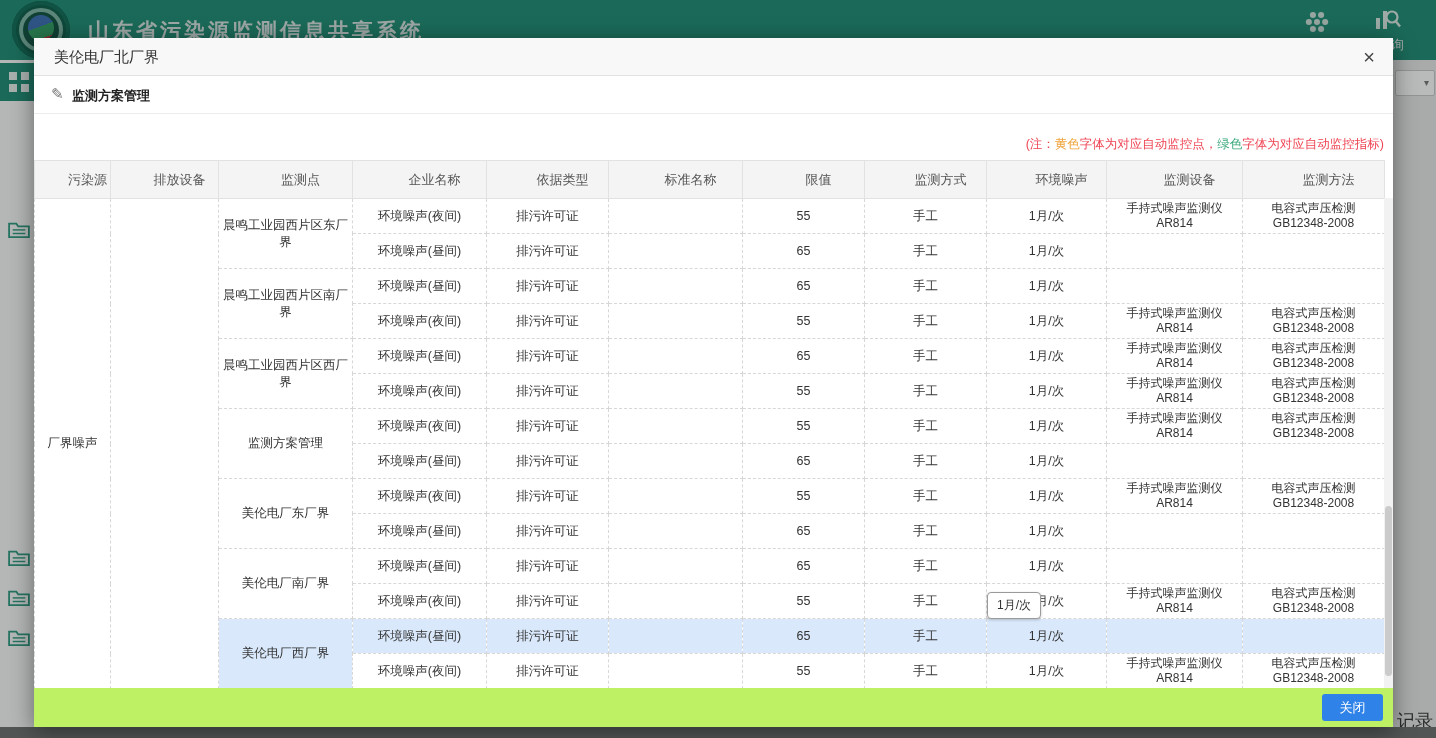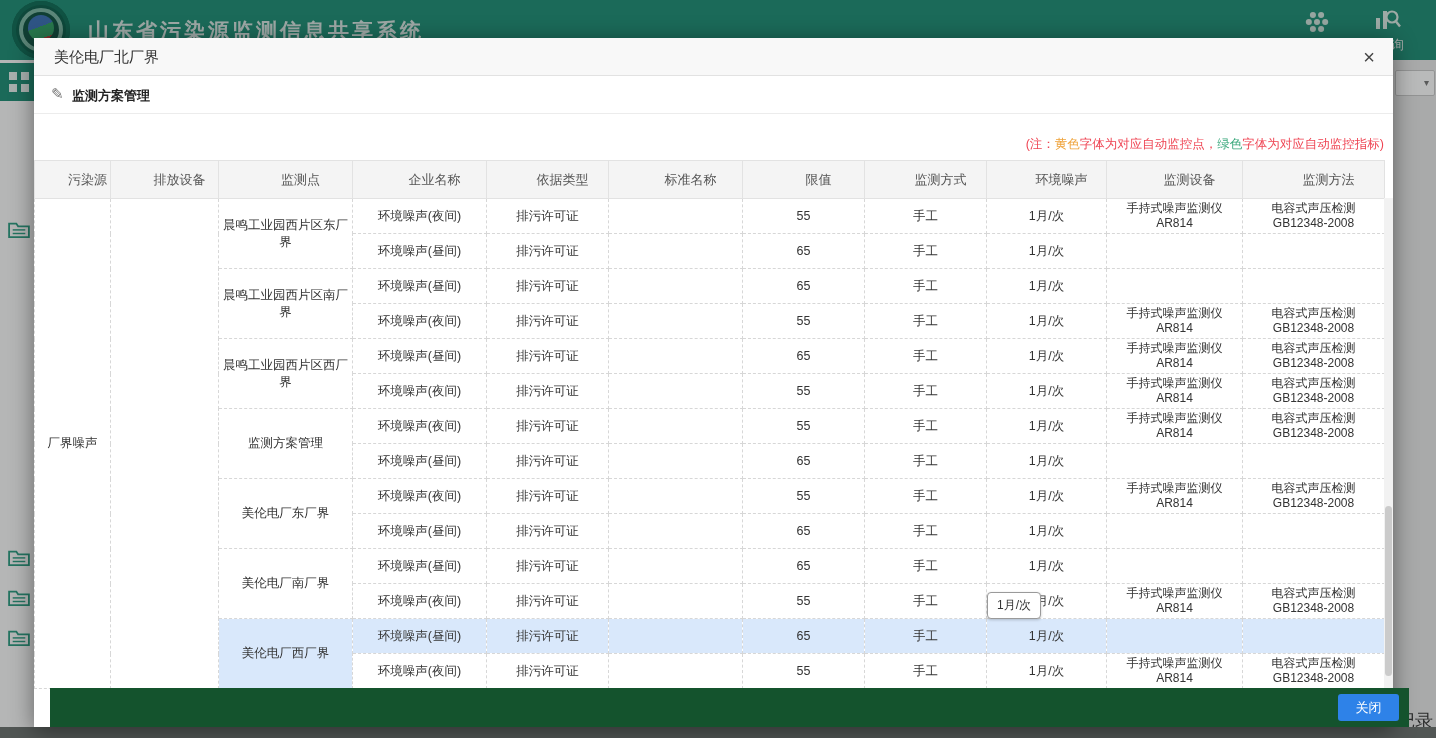--- a/index.html
+++ b/index.html
@@ -50,21 +50,21 @@
   .table-zone { position:absolute; left:0; top:122px; width:1359px; height:528px; }
   table.plan { border-collapse:collapse; table-layout:fixed; width:1350px; font-size:12.5px; color:#333; }
   table.plan th { height:38px; background:#f4f4f4; border:1px solid #e2e2e2; font-weight:400; color:#555; font-size:13px; text-align:center;padding-left:30px; }
   table.plan td { height:35px; border:1px dashed #d7d7d7; text-align:center; vertical-align:middle; padding:1px 3px; overflow:hidden; }
   table.plan tr { height:35px; }
   td.pre { white-space:pre-line; line-height:1.25; font-size:12px; }
   td.hl { background:#d9e8fb; }
   .scroll-track { position:absolute; left:1350px; top:38px; width:9px; height:490px; background:#f2f2f2; }
   .scroll-thumb { position:absolute; left:1px; top:308px; width:7px; height:170px; background:#cbcbcb; border-radius:4px; }
 
-  .modal-footer { position:absolute; left:0; top:650px; width:100%; height:39px; background:#14532d;margin-left:16px; }
+  .modal-footer { position:absolute; left:0; top:650px; width:100%; height:39px; background:#bef264; }
   .close-btn { position:absolute; right:10px; top:6px; width:61px; height:27px; background:#2e82e8; color:#fff; font-size:13px; border:none; border-radius:3px; cursor:pointer; font-family:inherit; }
 
   .freq-tooltip { position:absolute; left:987px; top:592px; z-index:30; background:#fff; border:1px solid #9a9a9a; border-radius:4px; padding:4px 9px; font-size:12px; color:#333; box-shadow:0 1px 3px rgba(0,0,0,0.2); }
 </style>
 </head>
 <body>
 
 <div class="page">
   <div class="app-header">
     <div class="logo">

